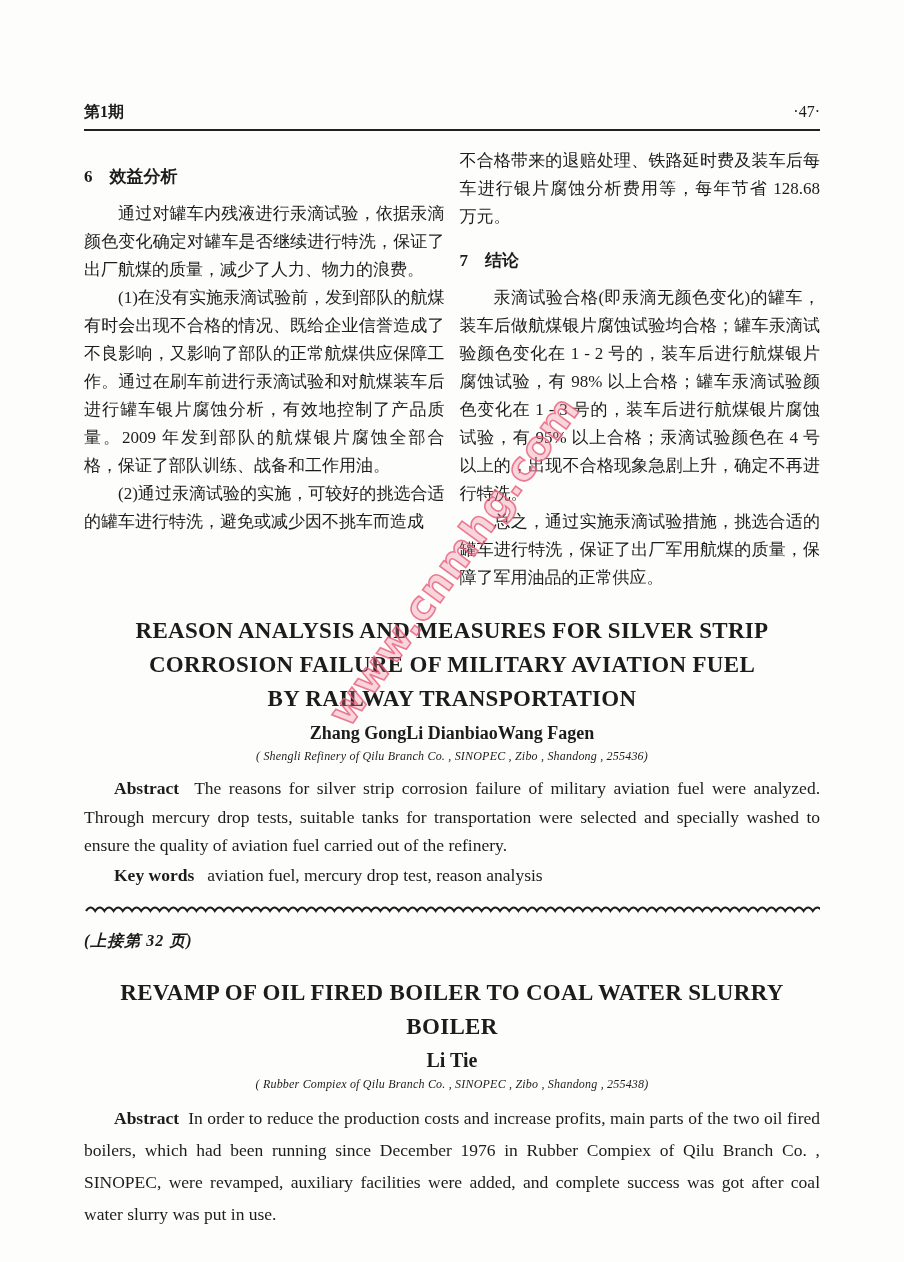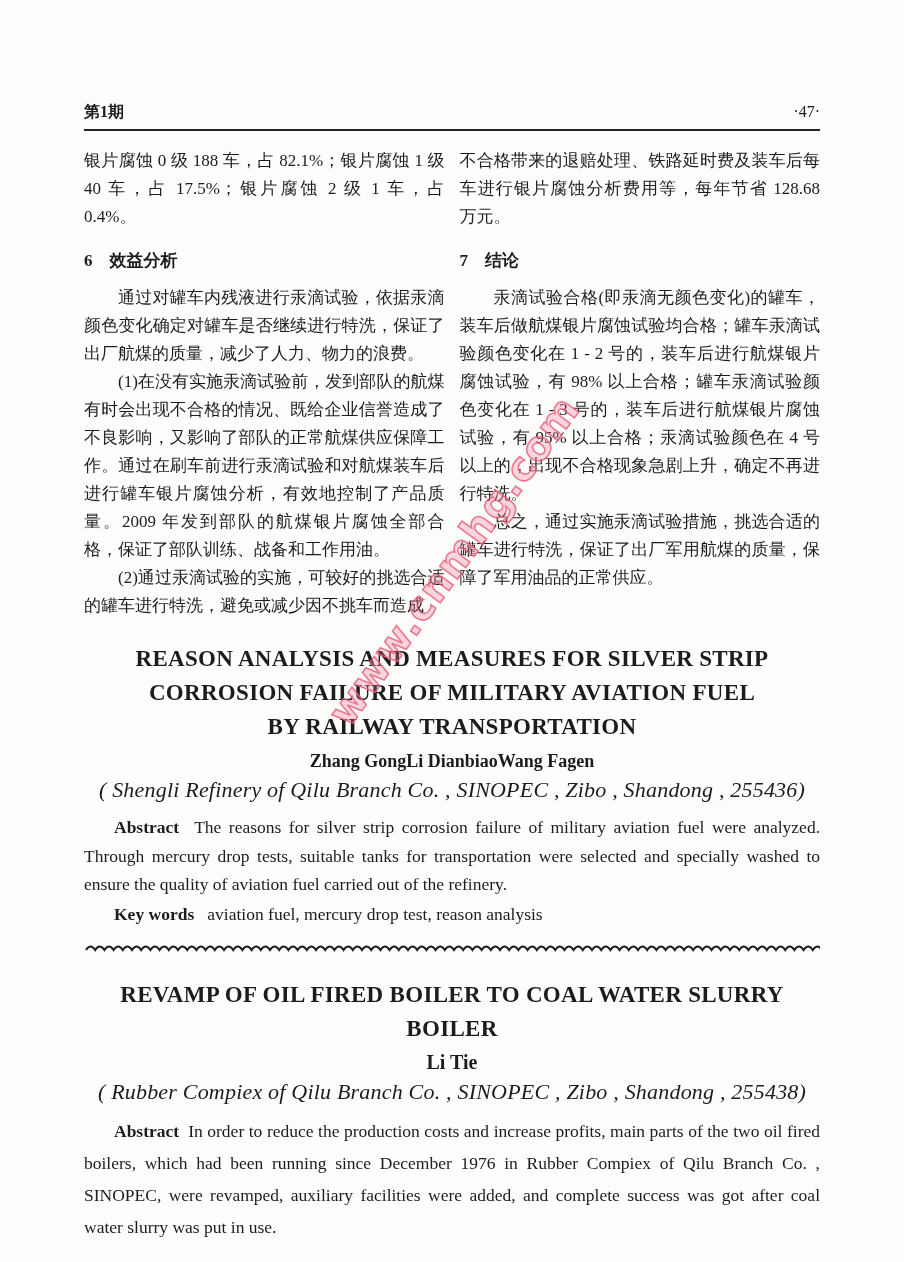--- a/index.html
+++ b/index.html
@@ -22,21 +22,21 @@
   .para { margin: 0; text-align: justify; }
   .para.indent { text-indent: 2em; }
   .para.noindent { text-indent: 0; }
   .para.heading { font-weight: bold; text-indent: 0; margin: 16px 0 9px 0; white-space: pre-wrap; }
 
   
   .title-block { margin-top: 22px; text-align: center; }
   .title-line { font-size: 23px; font-weight: bold; line-height: 34px; letter-spacing: 0.3px; }
   .authors { margin-top: 7px; display: flex; justify-content: center; font-size: 18px; font-weight: bold; }
   .author-single { margin-top: 5px; font-size: 20px; font-weight: bold; }
-  .affiliation { margin-top: 5px; font-style: italic; font-size: 22px; letter-spacing: 0.2px; }
+  .affiliation { margin-top: 5px; font-style: italic; font-size: 12px; letter-spacing: 0.2px; }
   .abstract { margin: 10px 0 0 0; text-align: justify; text-indent: 30px; font-size: 17.5px; line-height: 28.5px; }
   .abstract b, .keywords b { font-weight: bold; }
   .keywords { margin: 5px 0 0 0; text-indent: 30px; font-size: 17.5px; }
   .abstract2 { line-height: 32px; }
 
   
   .wavy { display: block; margin-top: 17px; }
   .continuation { margin-top: 16px; font-size: 16px; font-style: italic; font-weight: bold; letter-spacing: 1px; }
   .title-block2 { margin-top: 24px; }
 
@@ -57,21 +57,20 @@
 <div class="page">
 
   <div class="header">
     <span class="issue">第1期</span>
     <span class="page-num">·47·</span>
   </div>
   <div class="header-rule"></div>
 
   <div class="columns">
     <div class="column">
-        <div class="para noindent">银片腐蚀 0 级 188 车，占 82.1%；银片腐蚀 1 级 40 车，占 17.5%；银片腐蚀 2 级 1 车，占 0.4%。</div>
         <div class="para heading">6　效益分析</div>
         <div class="para indent">通过对罐车内残液进行汞滴试验，依据汞滴颜色变化确定对罐车是否继续进行特洗，保证了出厂航煤的质量，减少了人力、物力的浪费。</div>
         <div class="para indent">(1)在没有实施汞滴试验前，发到部队的航煤有时会出现不合格的情况、既给企业信誉造成了不良影响，又影响了部队的正常航煤供应保障工作。通过在刷车前进行汞滴试验和对航煤装车后进行罐车银片腐蚀分析，有效地控制了产品质量。2009 年发到部队的航煤银片腐蚀全部合格，保证了部队训练、战备和工作用油。</div>
         <div class="para indent">(2)通过汞滴试验的实施，可较好的挑选合适的罐车进行特洗，避免或减少因不挑车而造成</div>
       </div>
     <div class="column">
         <div class="para noindent">不合格带来的退赔处理、铁路延时费及装车后每车进行银片腐蚀分析费用等，每年节省 128.68 万元。</div>
         <div class="para heading">7　结论</div>
         <div class="para indent">汞滴试验合格(即汞滴无颜色变化)的罐车，装车后做航煤银片腐蚀试验均合格；罐车汞滴试验颜色变化在 1 - 2 号的，装车后进行航煤银片腐蚀试验，有 98% 以上合格；罐车汞滴试验颜色变化在 1 - 3 号的，装车后进行航煤银片腐蚀试验，有 95% 以上合格；汞滴试验颜色在 4 号以上的，出现不合格现象急剧上升，确定不再进行特洗。</div>
         <div class="para indent">总之，通过实施汞滴试验措施，挑选合适的罐车进行特洗，保证了出厂军用航煤的质量，保障了军用油品的正常供应。</div>
@@ -91,20 +90,21 @@
       </div>
     <div class="affiliation">( Shengli Refinery of Qilu Branch Co. , SINOPEC , Zibo , Shandong , 255436)</div>
   </div>
   <p class="abstract"><b>Abstract</b>&nbsp;&nbsp;<span>The reasons for silver strip corrosion failure of military aviation fuel were analyzed. Through mercury drop tests, suitable tanks for transportation were selected and specially washed to ensure the quality of aviation fuel carried out of the refinery.</span></p>
   <p class="keywords"><b>Key words</b>&nbsp;&nbsp;&nbsp;<span>aviation fuel, mercury drop test, reason analysis</span></p>
 
   <svg class="wavy" width="736" height="12" viewBox="0 0 736 12">
     <path id="wavy-path" fill="none" stroke="#1f1f1f" stroke-width="2.1" d="M2,8 q4.6,-7 9.2,0 q4.6,-7 9.2,0 q4.6,-7 9.2,0 q4.6,-7 9.2,0 q4.6,-7 9.2,0 q4.6,-7 9.2,0 q4.6,-7 9.2,0 q4.6,-7 9.2,0 q4.6,-7 9.2,0 q4.6,-7 9.2,0 q4.6,-7 9.2,0 q4.6,-7 9.2,0 q4.6,-7 9.2,0 q4.6,-7 9.2,0 q4.6,-7 9.2,0 q4.6,-7 9.2,0 q4.6,-7 9.2,0 q4.6,-7 9.2,0 q4.6,-7 9.2,0 q4.6,-7 9.2,0 q4.6,-7 9.2,0 q4.6,-7 9.2,0 q4.6,-7 9.2,0 q4.6,-7 9.2,0 q4.6,-7 9.2,0 q4.6,-7 9.2,0 q4.6,-7 9.2,0 q4.6,-7 9.2,0 q4.6,-7 9.2,0 q4.6,-7 9.2,0 q4.6,-7 9.2,0 q4.6,-7 9.2,0 q4.6,-7 9.2,0 q4.6,-7 9.2,0 q4.6,-7 9.2,0 q4.6,-7 9.2,0 q4.6,-7 9.2,0 q4.6,-7 9.2,0 q4.6,-7 9.2,0 q4.6,-7 9.2,0 q4.6,-7 9.2,0 q4.6,-7 9.2,0 q4.6,-7 9.2,0 q4.6,-7 9.2,0 q4.6,-7 9.2,0 q4.6,-7 9.2,0 q4.6,-7 9.2,0 q4.6,-7 9.2,0 q4.6,-7 9.2,0 q4.6,-7 9.2,0 q4.6,-7 9.2,0 q4.6,-7 9.2,0 q4.6,-7 9.2,0 q4.6,-7 9.2,0 q4.6,-7 9.2,0 q4.6,-7 9.2,0 q4.6,-7 9.2,0 q4.6,-7 9.2,0 q4.6,-7 9.2,0 q4.6,-7 9.2,0 q4.6,-7 9.2,0 q4.6,-7 9.2,0 q4.6,-7 9.2,0 q4.6,-7 9.2,0 q4.6,-7 9.2,0 q4.6,-7 9.2,0 q4.6,-7 9.2,0 q4.6,-7 9.2,0 q4.6,-7 9.2,0 q4.6,-7 9.2,0 q4.6,-7 9.2,0 q4.6,-7 9.2,0 q4.6,-7 9.2,0 q4.6,-7 9.2,0 q4.6,-7 9.2,0 q4.6,-7 9.2,0 q4.6,-7 9.2,0 q4.6,-7 9.2,0 q4.6,-7 9.2,0 q4.6,-7 9.2,0"></path>
   </svg>
 
+  <div class="continuation">(上接第 32 页)</div>
 
   <div class="title-block title-block2">
     <div class="title-line">REVAMP OF OIL FIRED BOILER TO COAL WATER SLURRY BOILER</div>
     <div class="author-single">Li Tie</div>
     <div class="affiliation">( Rubber Compiex of Qilu Branch Co.  , SINOPEC , Zibo , Shandong , 255438)</div>
   </div>
   <p class="abstract abstract2"><b>Abstract</b>&nbsp;&nbsp;<span>In order to reduce the production costs and increase profits, main parts of the two oil fired boilers, which had been running since December 1976 in Rubber Compiex of Qilu Branch Co.  , SINOPEC, were revamped, auxiliary facilities were added, and complete success was got after coal water slurry was put in use.</span></p>
 
   <div class="watermark">www.cnmhg.com</div>
 

